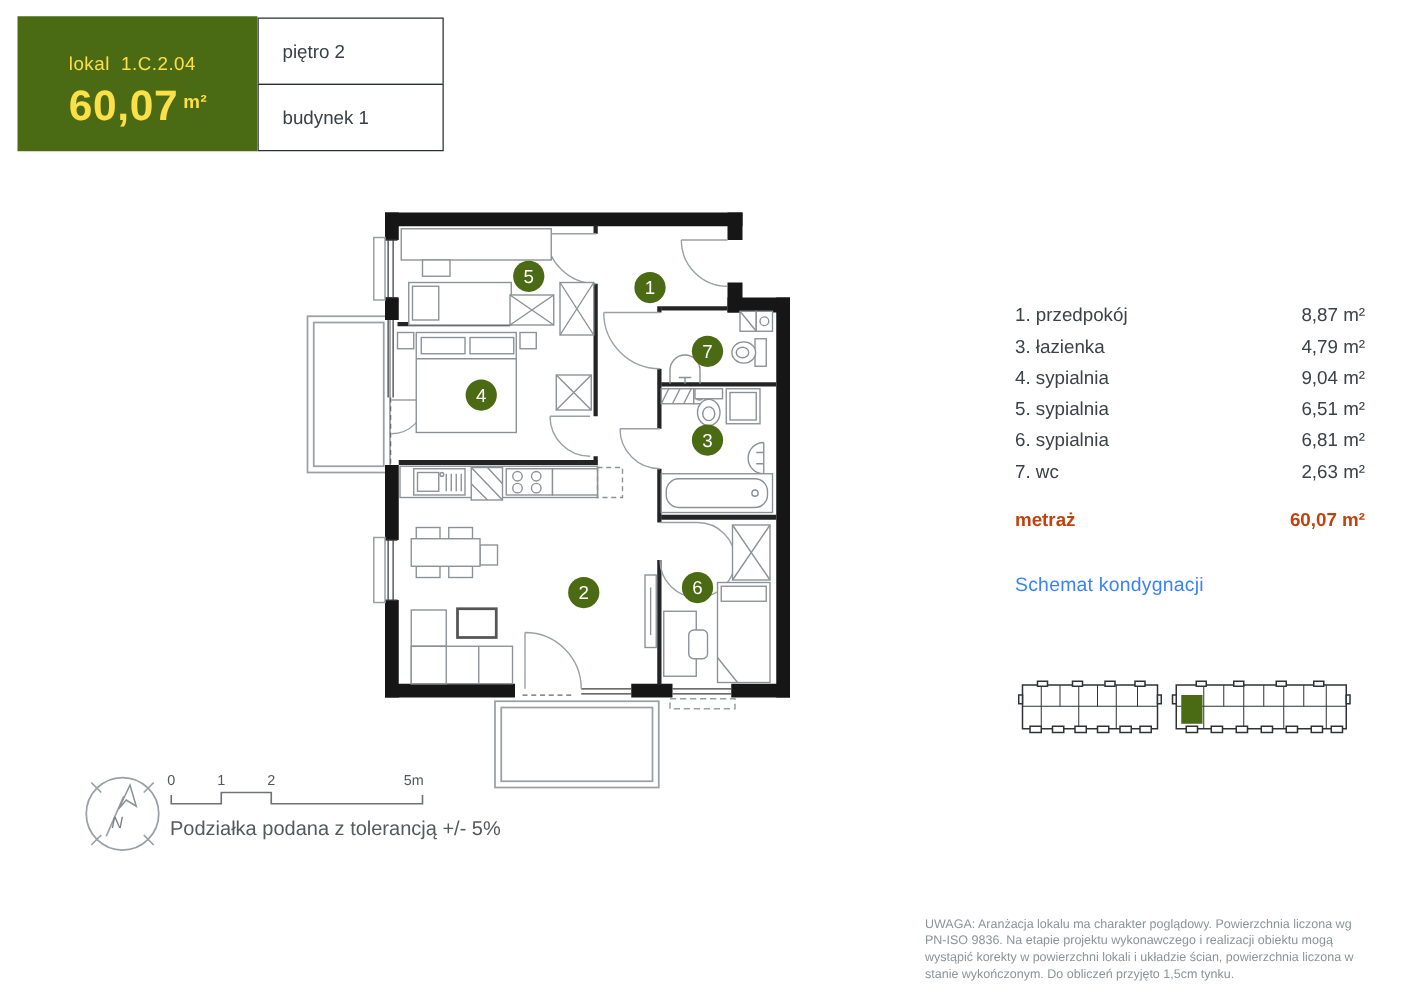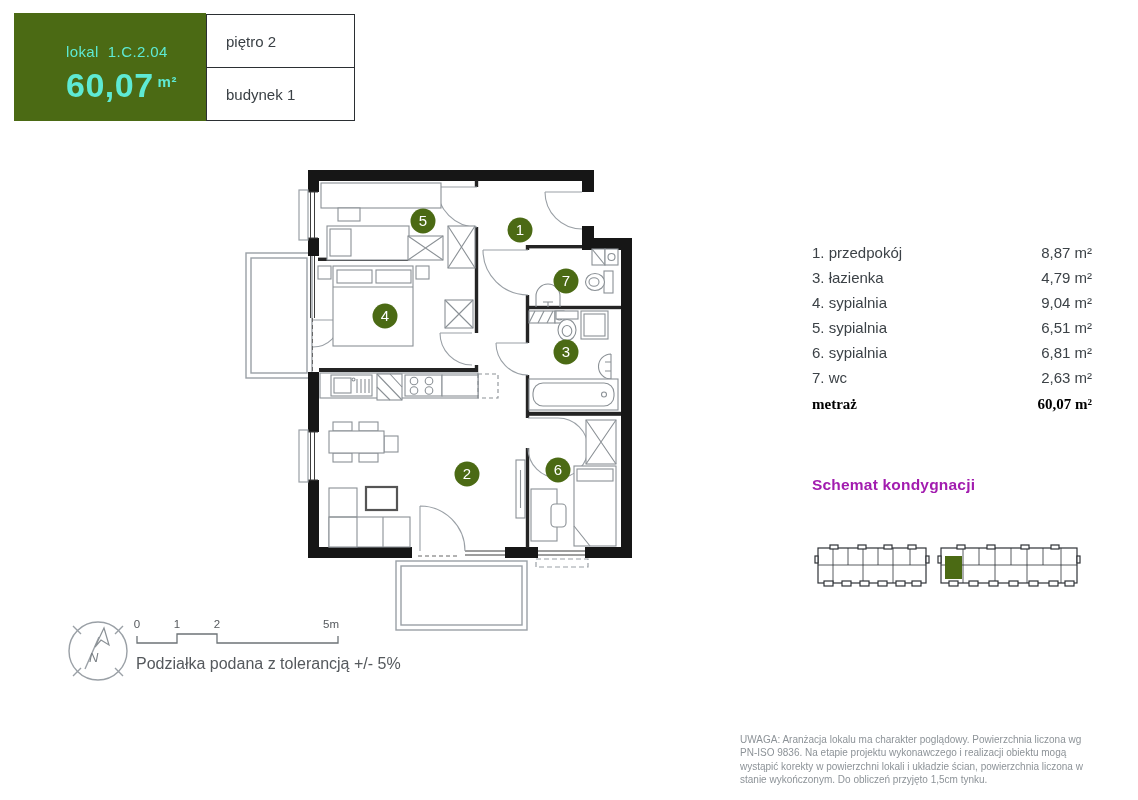--- a/index.html
+++ b/index.html
@@ -3,40 +3,40 @@
 <meta charset="utf-8">
 <style>
   * { margin:0; padding:0; box-sizing:border-box; }
   html,body { width:1138px; height:800px; background:#ffffff; overflow:hidden;
     font-family:"Liberation Sans","DejaVu Sans",sans-serif; }
   .page { position:relative; width:1138px; height:800px; background:#fff; }
   .layer { position:absolute; left:0; top:0; }
 
   
   .hdr-green { position:absolute; left:14px; top:13px; width:192px; height:108px;
-    background:#4b6a14; color:#5eead4; padding:30px 0 0 52px; }
+    background:#4b6a14; color:#fde047; padding:30px 0 0 41px; }
   .hdr-lokal { font-size:15px; letter-spacing:.4px; }
   .hdr-lokal .num { margin-left:9px; }
   .hdr-area { margin-top:6px; font-size:34px; font-weight:bold; letter-spacing:.5px; }
   .hdr-area .unit { font-size:15px; font-weight:bold; position:relative; top:-10px; margin-left:4px; }
   .hdr-box { position:absolute; left:206px; width:149px; height:54px;
     border:1.5px solid #2b2f33; background:#fff; color:#3a4045; font-size:15px;
     display:flex; align-items:center; padding-left:19px; }
   .hdr-box.b1 { top:14px; }
   .hdr-box.b2 { top:67px; }
 
   
   .legend { position:absolute; left:812px; top:240px; width:280px; color:#3c4247; }
   .legend-row { display:flex; justify-content:space-between; height:25px;
     line-height:25px; font-size:15px; white-space:nowrap; }
   .legend-row .area { text-align:left; }
-  .legend-row.total { font-weight:bold; color:#000000; margin-top:2px;font-family:Liberation Serif, serif; }
-
-  .schemat-title { position:absolute; left:812px; top:476px; font-size:15.5px;
-    font-weight:bold; color:#a21caf; letter-spacing:.2px; }
+  .legend-row.total { font-weight:bold; color:#c2410c; margin-top:14px; }
+
+  .schemat-title { position:absolute; left:812px; top:460px; font-size:15.5px;
+    font-weight:normal; color:#3b82f6; letter-spacing:.2px; }
 
   .scale-note { position:absolute; left:136px; top:655px; font-size:16px; color:#55595d; }
 
   .disclaimer { position:absolute; left:740px; top:733px; width:348px;
     font-size:10px; line-height:13.4px; color:#8d9398; }
 
   svg text { font-family:"Liberation Sans","DejaVu Sans",sans-serif; }
   .badge-num { fill:#ffffff; font-size:15px; }
   .tick-label { fill:#55595d; font-size:11.5px; }
   .north-label { fill:#7a8085; font-size:13px; font-style:italic; }

